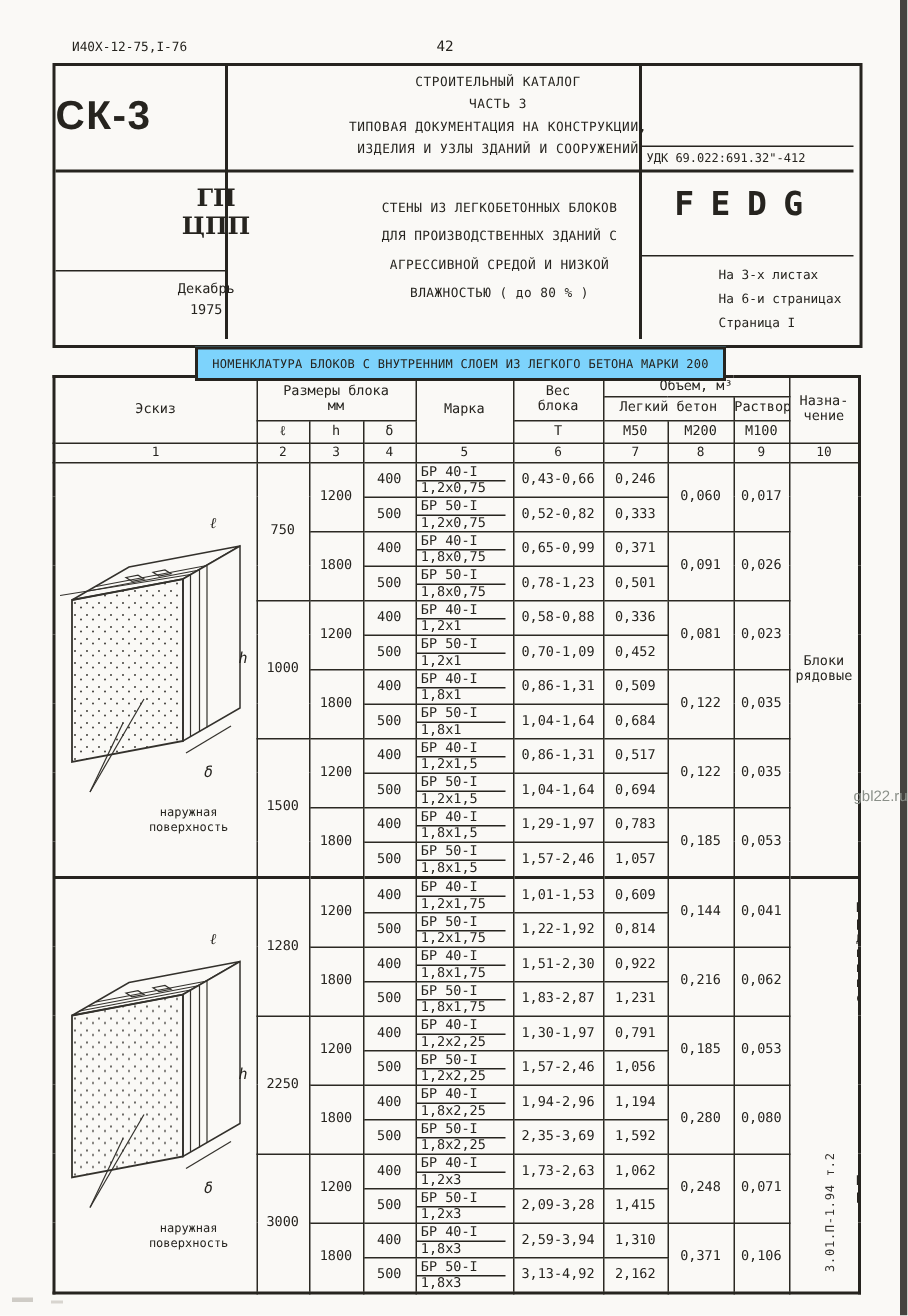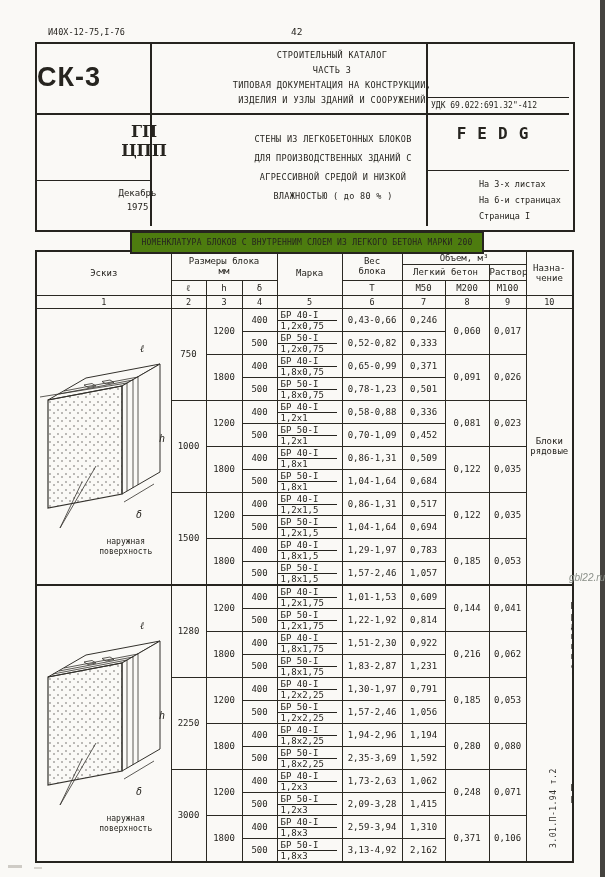--- a/index.html
+++ b/index.html
@@ -12,27 +12,27 @@
   .vl{position:absolute;background:#26241f;width:2px;}
   .hl{position:absolute;background:#26241f;height:2px;}
   .hl.thin{height:1px;}
   .sk3{font-family:"Liberation Sans",sans-serif;font-weight:bold;font-size:27px;letter-spacing:1px;}
   .cat{font-size:8.5px;line-height:15px;text-align:center;letter-spacing:.4px;}
   .org{font-size:8px;line-height:11px;letter-spacing:.2px;}
   .udk{font-size:8px;}
   .gp{font-family:"DejaVu Serif",serif;font-weight:bold;font-size:16px;line-height:19px;text-align:center;}
   .date{font-size:9px;line-height:14px;text-align:center;}
   .subj{font-size:8.5px;line-height:19px;text-align:center;letter-spacing:.3px;}
-  .fedg{font-size:16px;letter-spacing:11px;font-weight:bold;text-align:center;}
+  .fedg{font-size:22px;letter-spacing:11px;font-weight:bold;text-align:center;}
   .sheets{font-size:8.5px;line-height:16px;}
   .tcode{font-size:8.5px;}
   .pnum{font-size:9.5px;}
   
   .ntitle{position:absolute;left:130px;top:231px;width:350px;height:19px;border:2px solid #26241f;
-          background:#4d7c0f;z-index:3;display:flex;align-items:center;justify-content:center;
+          background:#7dd3fc;z-index:3;display:flex;align-items:center;justify-content:center;
           font-size:8px;letter-spacing:.2px;}
   
   table.main{position:absolute;left:35px;top:250px;width:537px;border-collapse:collapse;
              table-layout:fixed;border:2px solid #26241f;z-index:2;}
   table.main td,table.main th{border:1px solid #2b2923;padding:0;text-align:center;
       font:9px/10px "DejaVu Sans Mono",monospace;font-weight:normal;color:#26241f;
       white-space:pre-line;overflow:hidden;}
   thead th{font-size:8px;line-height:9px;}
   tr.num th{height:12px;font-size:8.5px;line-height:10px;}
   tbody td{height:21px;}
@@ -41,22 +41,22 @@
   .fb{display:block;text-align:left;padding-left:3px;}
   .skcell{vertical-align:middle;}
   .skw{display:flex;flex-direction:column;align-items:center;}
   .sklabel{font-size:8px;line-height:10px;text-align:center;margin-top:1px;}
   .ppcell{vertical-align:middle;font-size:7.5px;line-height:9px;}
   .pp2{vertical-align:top;}
   .p2{margin-top:5px;}
   .p3{margin-top:92px;}
   
   .edgebar{position:absolute;left:600px;top:0;width:5px;height:877px;background:#45433f;}
-  .wm{position:absolute;left:569px;top:572px;font-family:"Liberation Sans",sans-serif;
-      font-size:10px;color:#8b9089;z-index:4;font-style:italic;}
+  .wm{position:absolute;left:569px;top:526px;font-family:"Liberation Sans",sans-serif;
+      font-size:10px;color:#8b9089;z-index:4;}
   .sidecode{position:absolute;left:549px;top:758px;height:90px;writing-mode:vertical-rl;
       transform:rotate(180deg);font-size:8px;letter-spacing:.5px;color:#33312d;z-index:4;}
   .smudge1{position:absolute;left:8px;top:865px;width:14px;height:3px;background:#cfccc6;}
   .smudge2{position:absolute;left:34px;top:867px;width:8px;height:2px;background:#d8d5cf;}
   svg text{font-family:"DejaVu Sans Mono",monospace;}
 </style>
 </head>
 <body>
 
 <div class="page">

